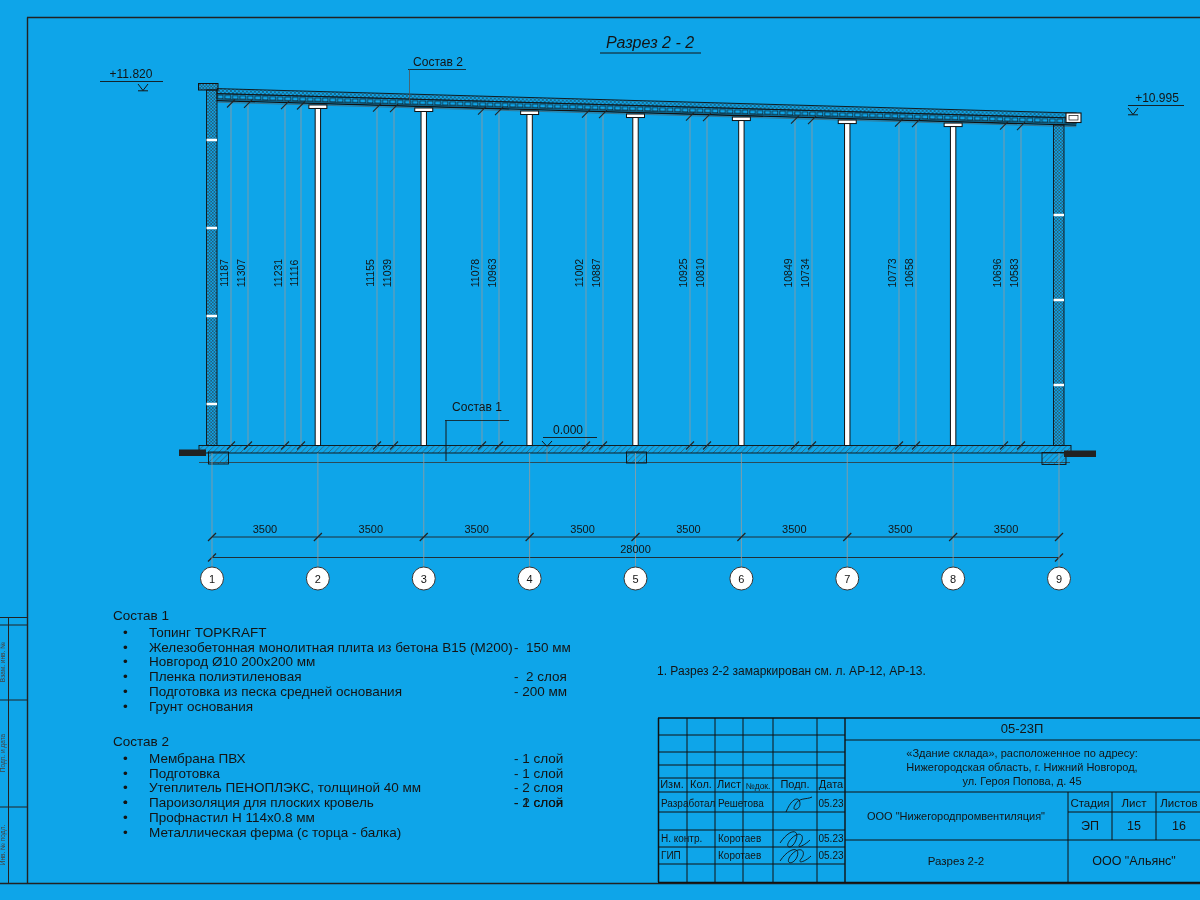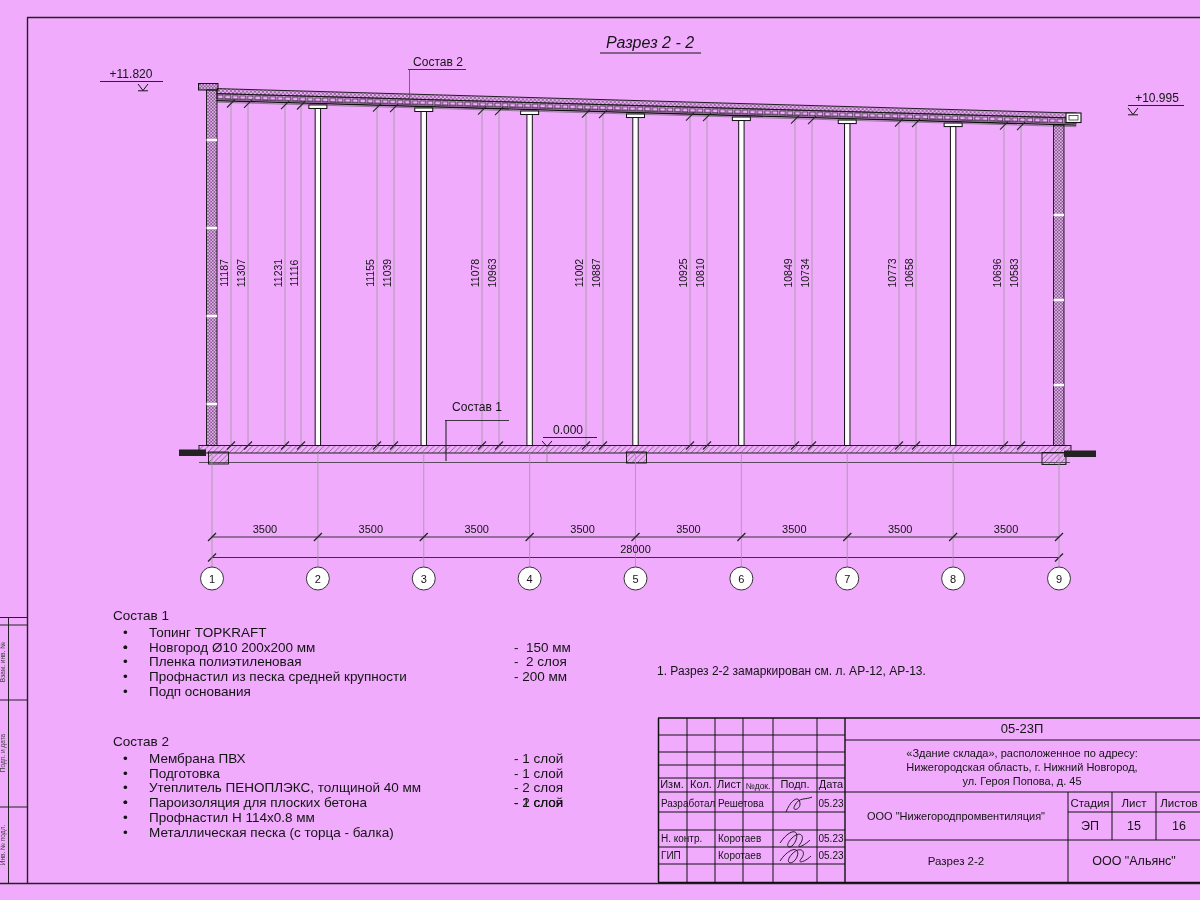--- a/index.html
+++ b/index.html
@@ -1,16 +1,16 @@
 <!DOCTYPE html>
 <html><head>
 <meta charset="utf-8">
 <style>
   html,body{margin:0;padding:0;background:#fff;}
-  .page{position:relative;width:1200px;height:900px;background:#f0abfc;overflow:hidden;
+  .page{position:relative;width:1200px;height:900px;background:#0ea5e9;overflow:hidden;
         font-family:"Liberation Sans",sans-serif;color:#141414;}
   svg text{font-family:"Liberation Sans",sans-serif;fill:#141414;}
   .t11{font-size:11px;} .t10{font-size:10px;} .t12{font-size:12px;} .t13{font-size:13px;}
   .t125{font-size:12.5px;} .t115{font-size:11.5px;} .t85{font-size:8.5px;}
   .dim{font-size:10.5px;} .dim2{font-size:11px;} .ax{font-size:11px;}
   .title-txt{font-size:16px;font-style:italic;}
   .frame-lbl{font-size:6.5px;fill:#444;}
   .list{position:absolute;width:480px;font-size:13.5px;}
   .list-title{margin-bottom:3px;}
   .list-row{position:relative;padding-left:36px;line-height:14.7px;}
@@ -327,32 +327,32 @@
     <text class="t125" x="1134" y="830" text-anchor="middle">15</text>
     <text class="t125" x="1179" y="830" text-anchor="middle">16</text>
     <text class="t115" x="956" y="865" text-anchor="middle">Разрез 2-2</text>
     <text class="t125" x="1134" y="865" text-anchor="middle">ООО "Альянс"</text>
   </g>
 </svg>
 
 <div id="sostav1" class="list" style="left:113px;top:608px;">
       <div class="list-title">Состав 1</div>
       <div class="list-row"><span class="bullet">•</span><span class="iname">Топинг TOPKRAFT</span><span class="iqty"></span></div>
-      <div class="list-row"><span class="bullet">•</span><span class="iqty">-  150 мм</span></div>
+      <div class="list-row"><span class="bullet">•</span><span class="iname">Железобетонная монолитная плита из бетона В15 (М200)</span><span class="iqty">-  150 мм</span></div>
       <div class="list-row"><span class="bullet">•</span><span class="iname">Новгород Ø10 200х200 мм</span><span class="iqty"></span></div>
       <div class="list-row"><span class="bullet">•</span><span class="iname">Пленка полиэтиленовая</span><span class="iqty">-  2 слоя</span></div>
-      <div class="list-row"><span class="bullet">•</span><span class="iname">Профнастил из песка средней крупности</span><span class="iqty">- 200 мм</span></div>
-      <div class="list-row"><span class="bullet">•</span><span class="iname">Подп основания</span><span class="iqty"></span></div>
+      <div class="list-row"><span class="bullet">•</span><span class="iname">Подготовка из песка средней основания</span><span class="iqty">- 200 мм</span></div>
+      <div class="list-row"><span class="bullet">•</span><span class="iname">Грунт основания</span><span class="iqty"></span></div>
     </div>
 <div id="sostav2" class="list" style="left:113px;top:734px;">
       <div class="list-title">Состав 2</div>
       <div class="list-row"><span class="bullet">•</span><span class="iname">Мембрана ПВХ</span><span class="iqty">- 1 слой</span></div>
       <div class="list-row"><span class="bullet">•</span><span class="iname">Подготовка</span><span class="iqty">- 1 слой</span></div>
       <div class="list-row"><span class="bullet">•</span><span class="iname">Утеплитель ПЕНОПЛЭКС, толщиной 40 мм</span><span class="iqty">- 2 слоя</span></div>
       <div class="list-row"><span class="bullet">•</span><span class="iqty">- 2 слоя</span></div>
-      <div class="list-row"><span class="bullet">•</span><span class="iname">Пароизоляция для плоских бетона</span><span class="iqty">- 1 слой</span></div>
+      <div class="list-row"><span class="bullet">•</span><span class="iname">Пароизоляция для плоских кровель</span><span class="iqty">- 1 слой</span></div>
       <div class="list-row"><span class="bullet">•</span><span class="iname">Профнастил Н 114х0.8 мм</span><span class="iqty"></span></div>
-      <div class="list-row"><span class="bullet">•</span><span class="iname">Металлическая песка (с торца - балка)</span><span class="iqty"></span></div>
+      <div class="list-row"><span class="bullet">•</span><span class="iname">Металлическая ферма (с торца - балка)</span><span class="iqty"></span></div>
     </div>
 
 <div class="note">1. Разрез 2-2 замаркирован см. л. АР-12, АР-13.</div>
 
 </div>
 
 </body></html>

